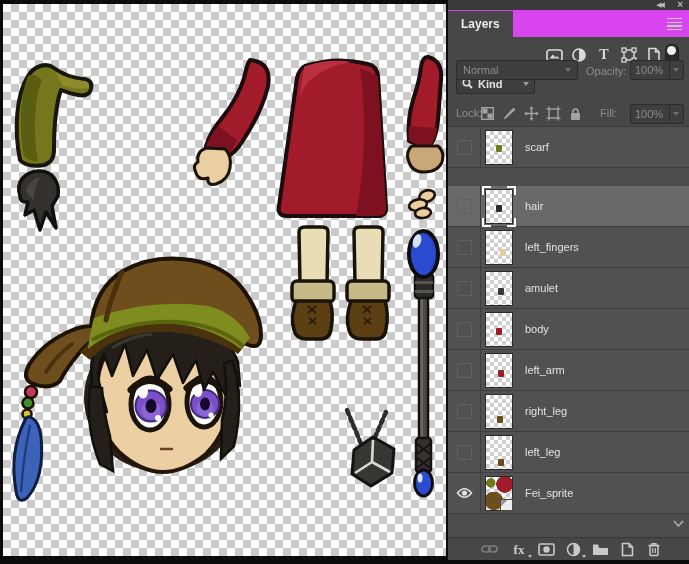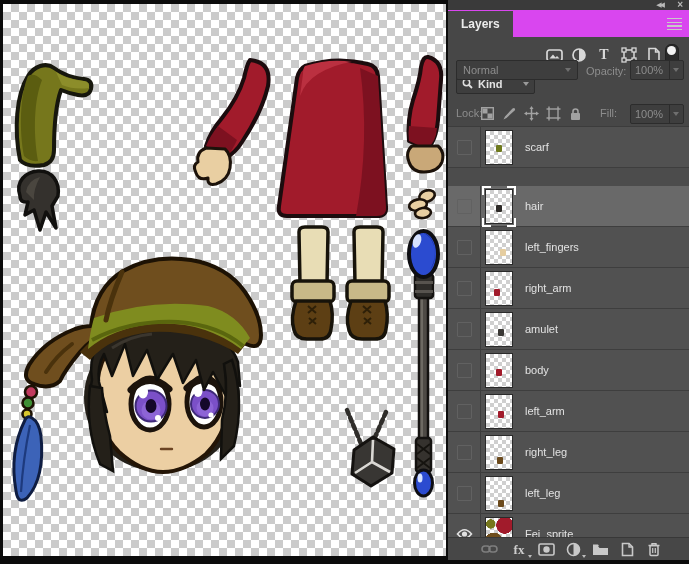--- a/index.html
+++ b/index.html
@@ -380,33 +380,20 @@
     </div>
     <span class="layer-name">left_fingers</span>
   </div>
       <div class="layer-row">
     <div class="eye-cell">
 
       <div class="vis-box" style="display: block;"></div>
     </div>
     <div class="thumb-wrap">
       <div class="thumb">
-        <div class="mark" style="background: rgb(161, 27, 43); left: 32%; top: 52%;"></div>
-
-      </div>
-    </div>
-    <span class="layer-name">right_arm</span>
-  </div>
-      <div class="layer-row">
-    <div class="eye-cell">
-
-      <div class="vis-box" style="display: block;"></div>
-    </div>
-    <div class="thumb-wrap">
-      <div class="thumb">
         <div class="mark" style="background: rgb(58, 56, 53); left: 45%; top: 50%;"></div>
 
       </div>
     </div>
     <span class="layer-name">amulet</span>
   </div>
       <div class="layer-row">
     <div class="eye-cell">
 
       <div class="vis-box" style="display: block;"></div>

